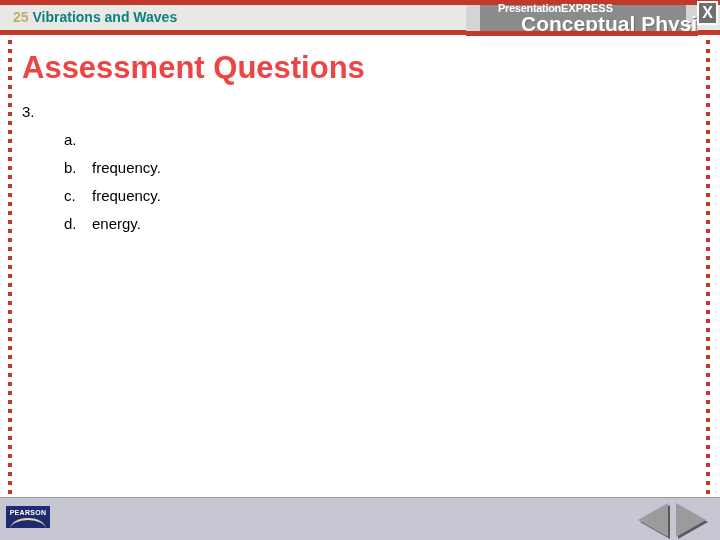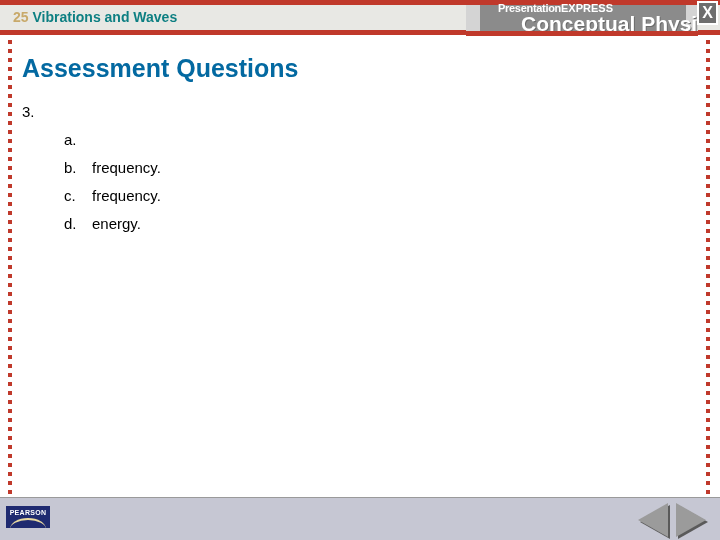--- a/index.html
+++ b/index.html
@@ -151,23 +151,23 @@
       rgba(255,255,255,0) 4px, rgba(255,255,255,0) 9px
     );
   }
   .dotted-left  { left: 8px; }
   .dotted-right { left: 706px; }
 
   
   .slide-title {
     position: absolute;
     left: 22px; top: 53px;
-    font-size: 25px;
-    font-weight: bold;
-    color: #0369a1;
+    font-size: 31px;
+    font-weight: bold;
+    color: #ef4444;
     letter-spacing: 0px;
     line-height: 30px;
     white-space: nowrap;
   }
 
   
   .question {
     position: absolute;
     left: 22px; top: 98px;
     width: 620px;

